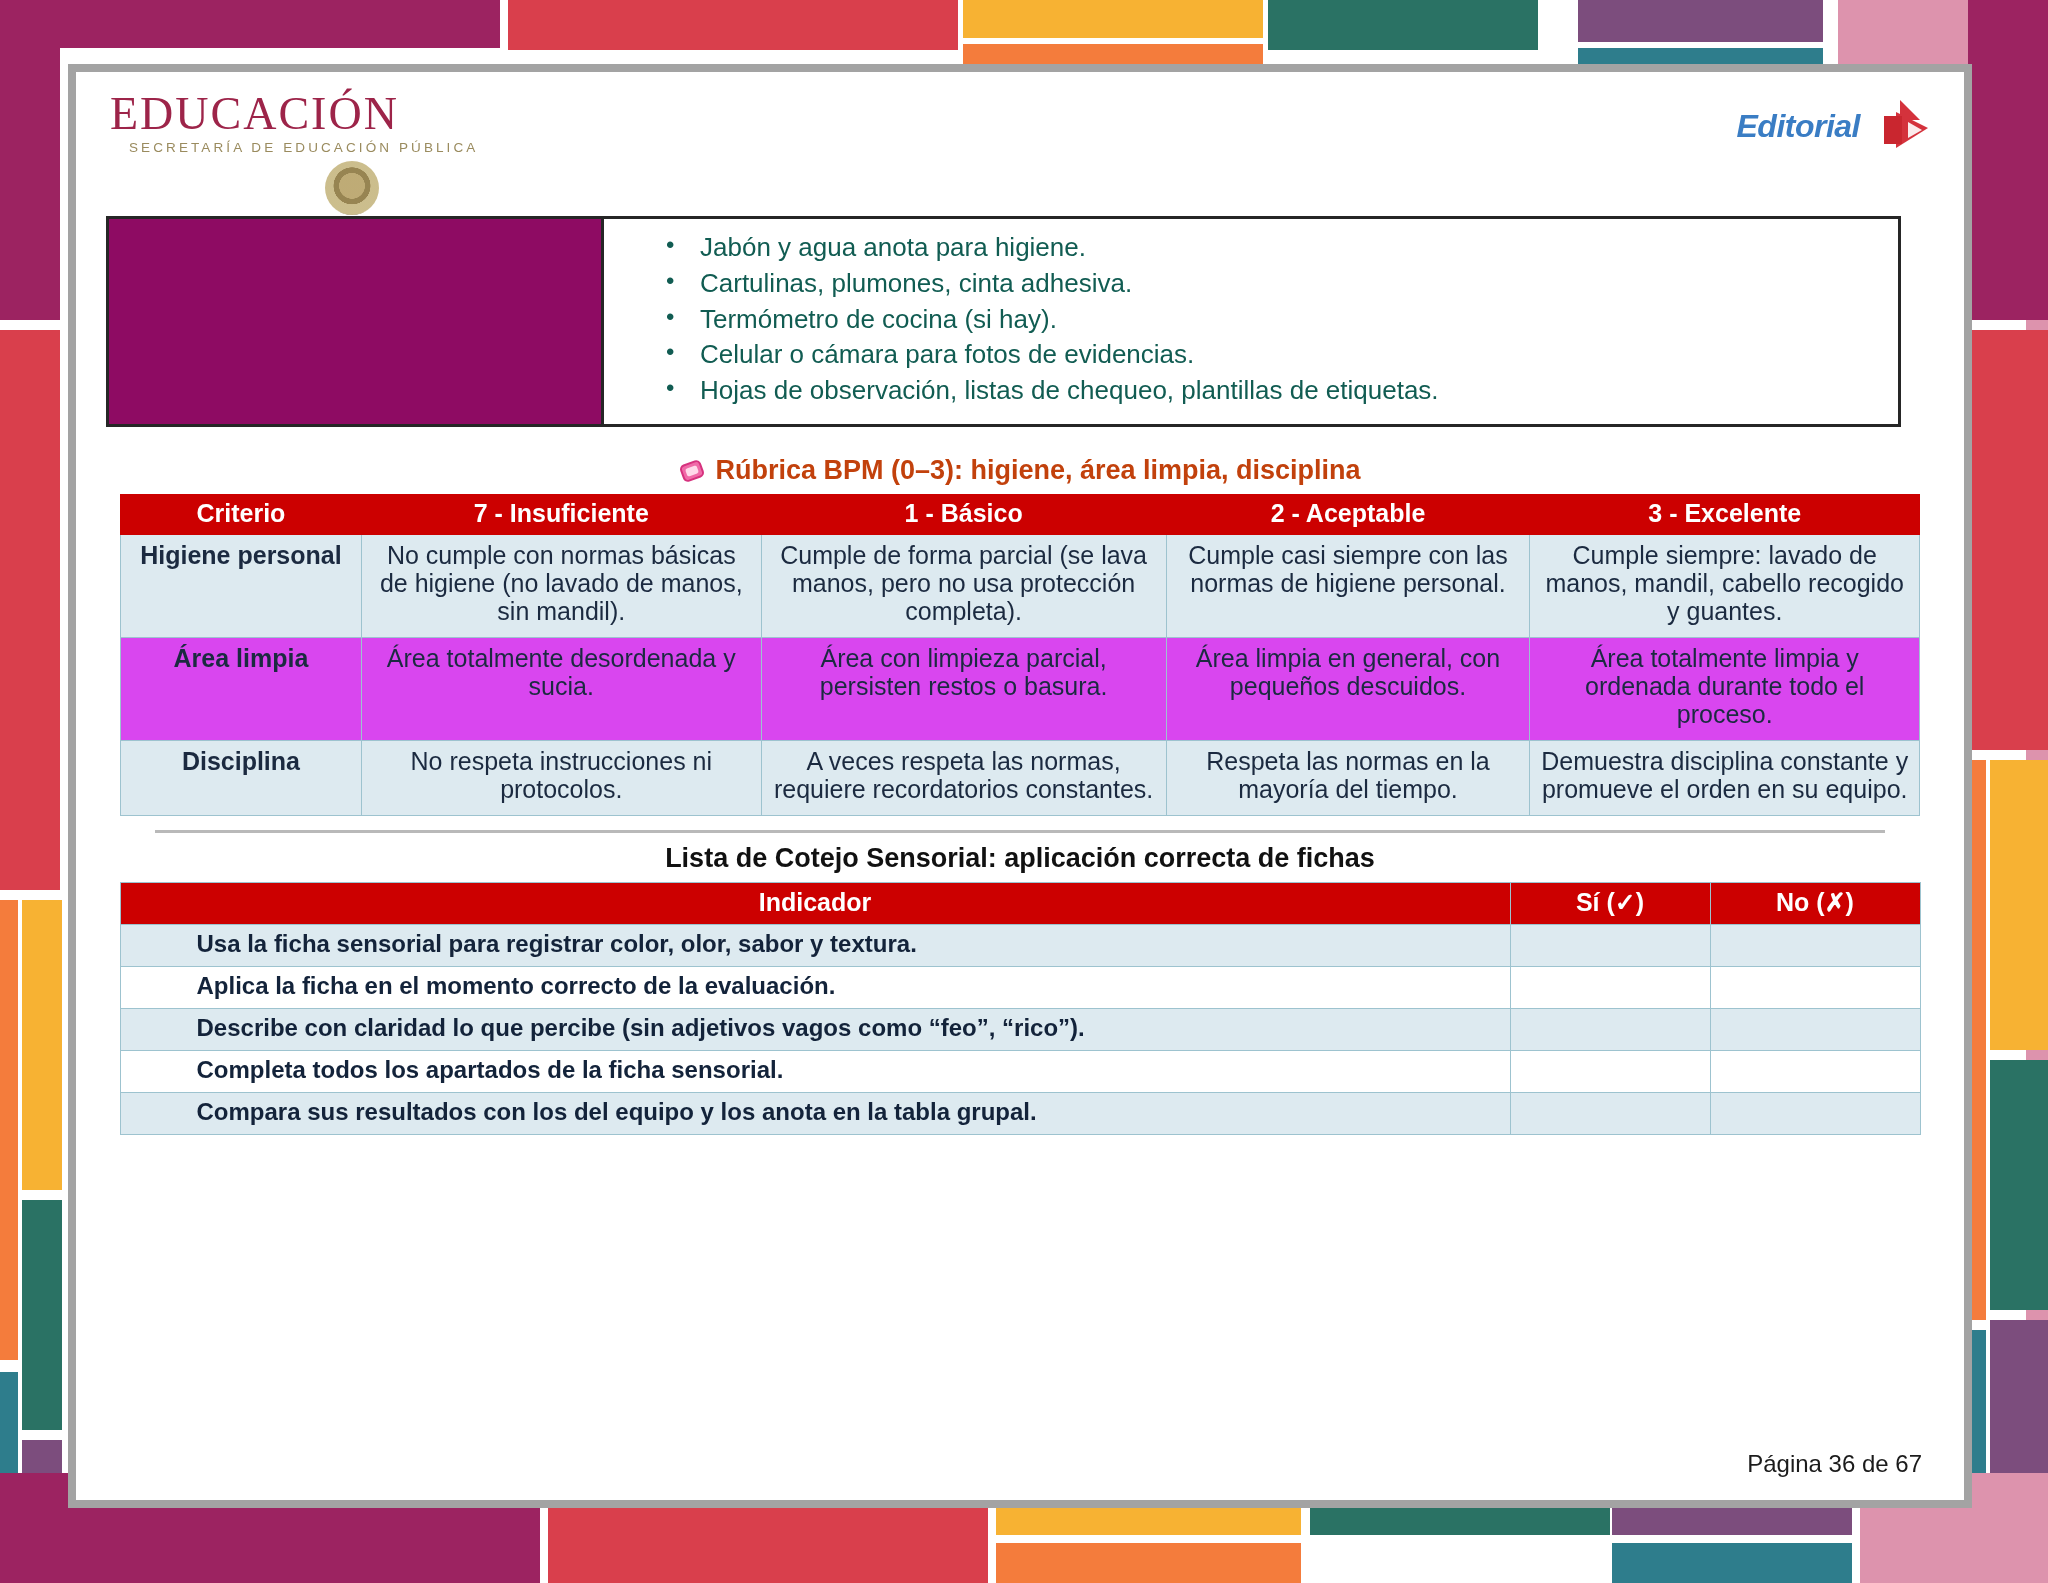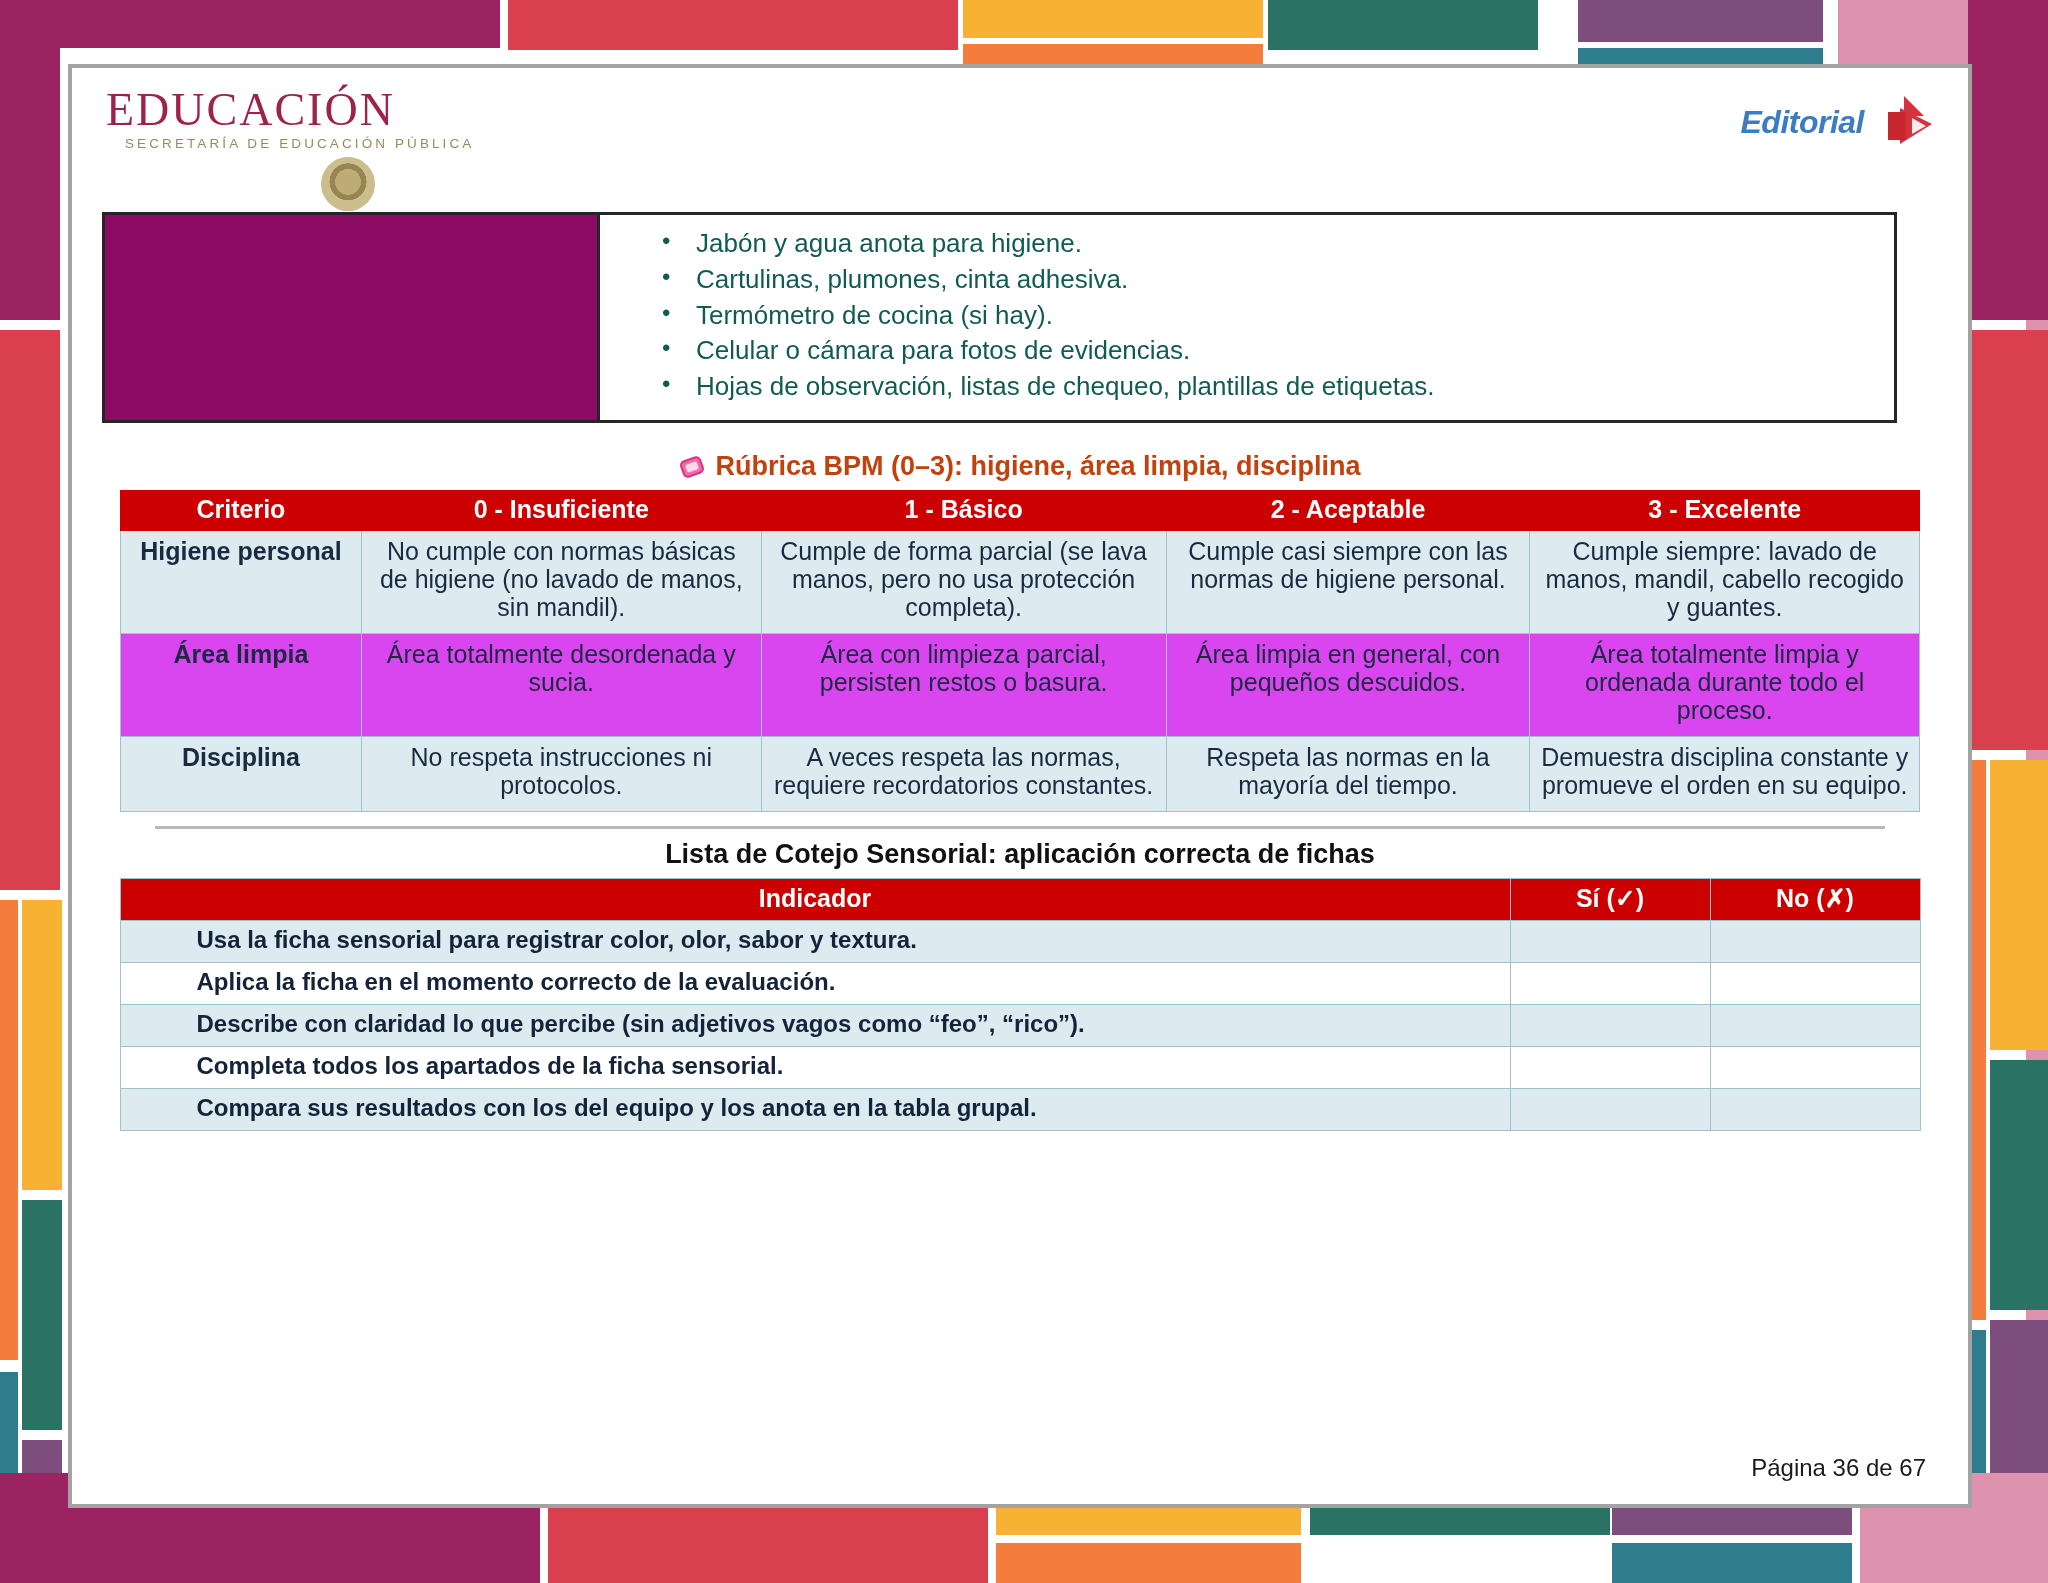--- a/index.html
+++ b/index.html
@@ -62,21 +62,21 @@
   .deco-bot-pink     { left: 1860px;bottom: 0; width: 188px; height: 110px; background: #dd93ad; }
 
   
   .paper {
     position: absolute;
     left: 68px;
     top: 64px;
     width: 1904px;
     height: 1444px;
     background: #ffffff;
-    border: 4px solid #a3a3a3;
+    border: 8px solid #a3a3a3;
     padding: 0;
     z-index: 10;
   }
 
   
   .doc-header {
     position: relative;
     height: 130px;
     padding: 22px 34px 0 34px;
   }
@@ -363,21 +363,21 @@
       <colgroup>
         <col class="rubric-col-0">
           <col class="rubric-col-1">
           <col class="rubric-col-2">
         <col class="rubric-col-3">
           <col class="rubric-col-4">
       </colgroup>
       <thead>
         <tr>
           <th>Criterio</th>
-          <th>0 - Insuficiente</th>
+          <th>7 - Insuficiente</th>
           <th>1 - Básico</th>
           <th>2 - Aceptable</th>
           <th>3 - Excelente</th>
         </tr>
       </thead>
       <tbody>
         <tr class="shade">
           <td class="crit">Higiene personal</td>
           <td>No cumple con normas básicas de higiene (no lavado de manos, sin mandil).</td>
           <td>Cumple de forma parcial (se lava manos, pero no usa protección completa).</td>

